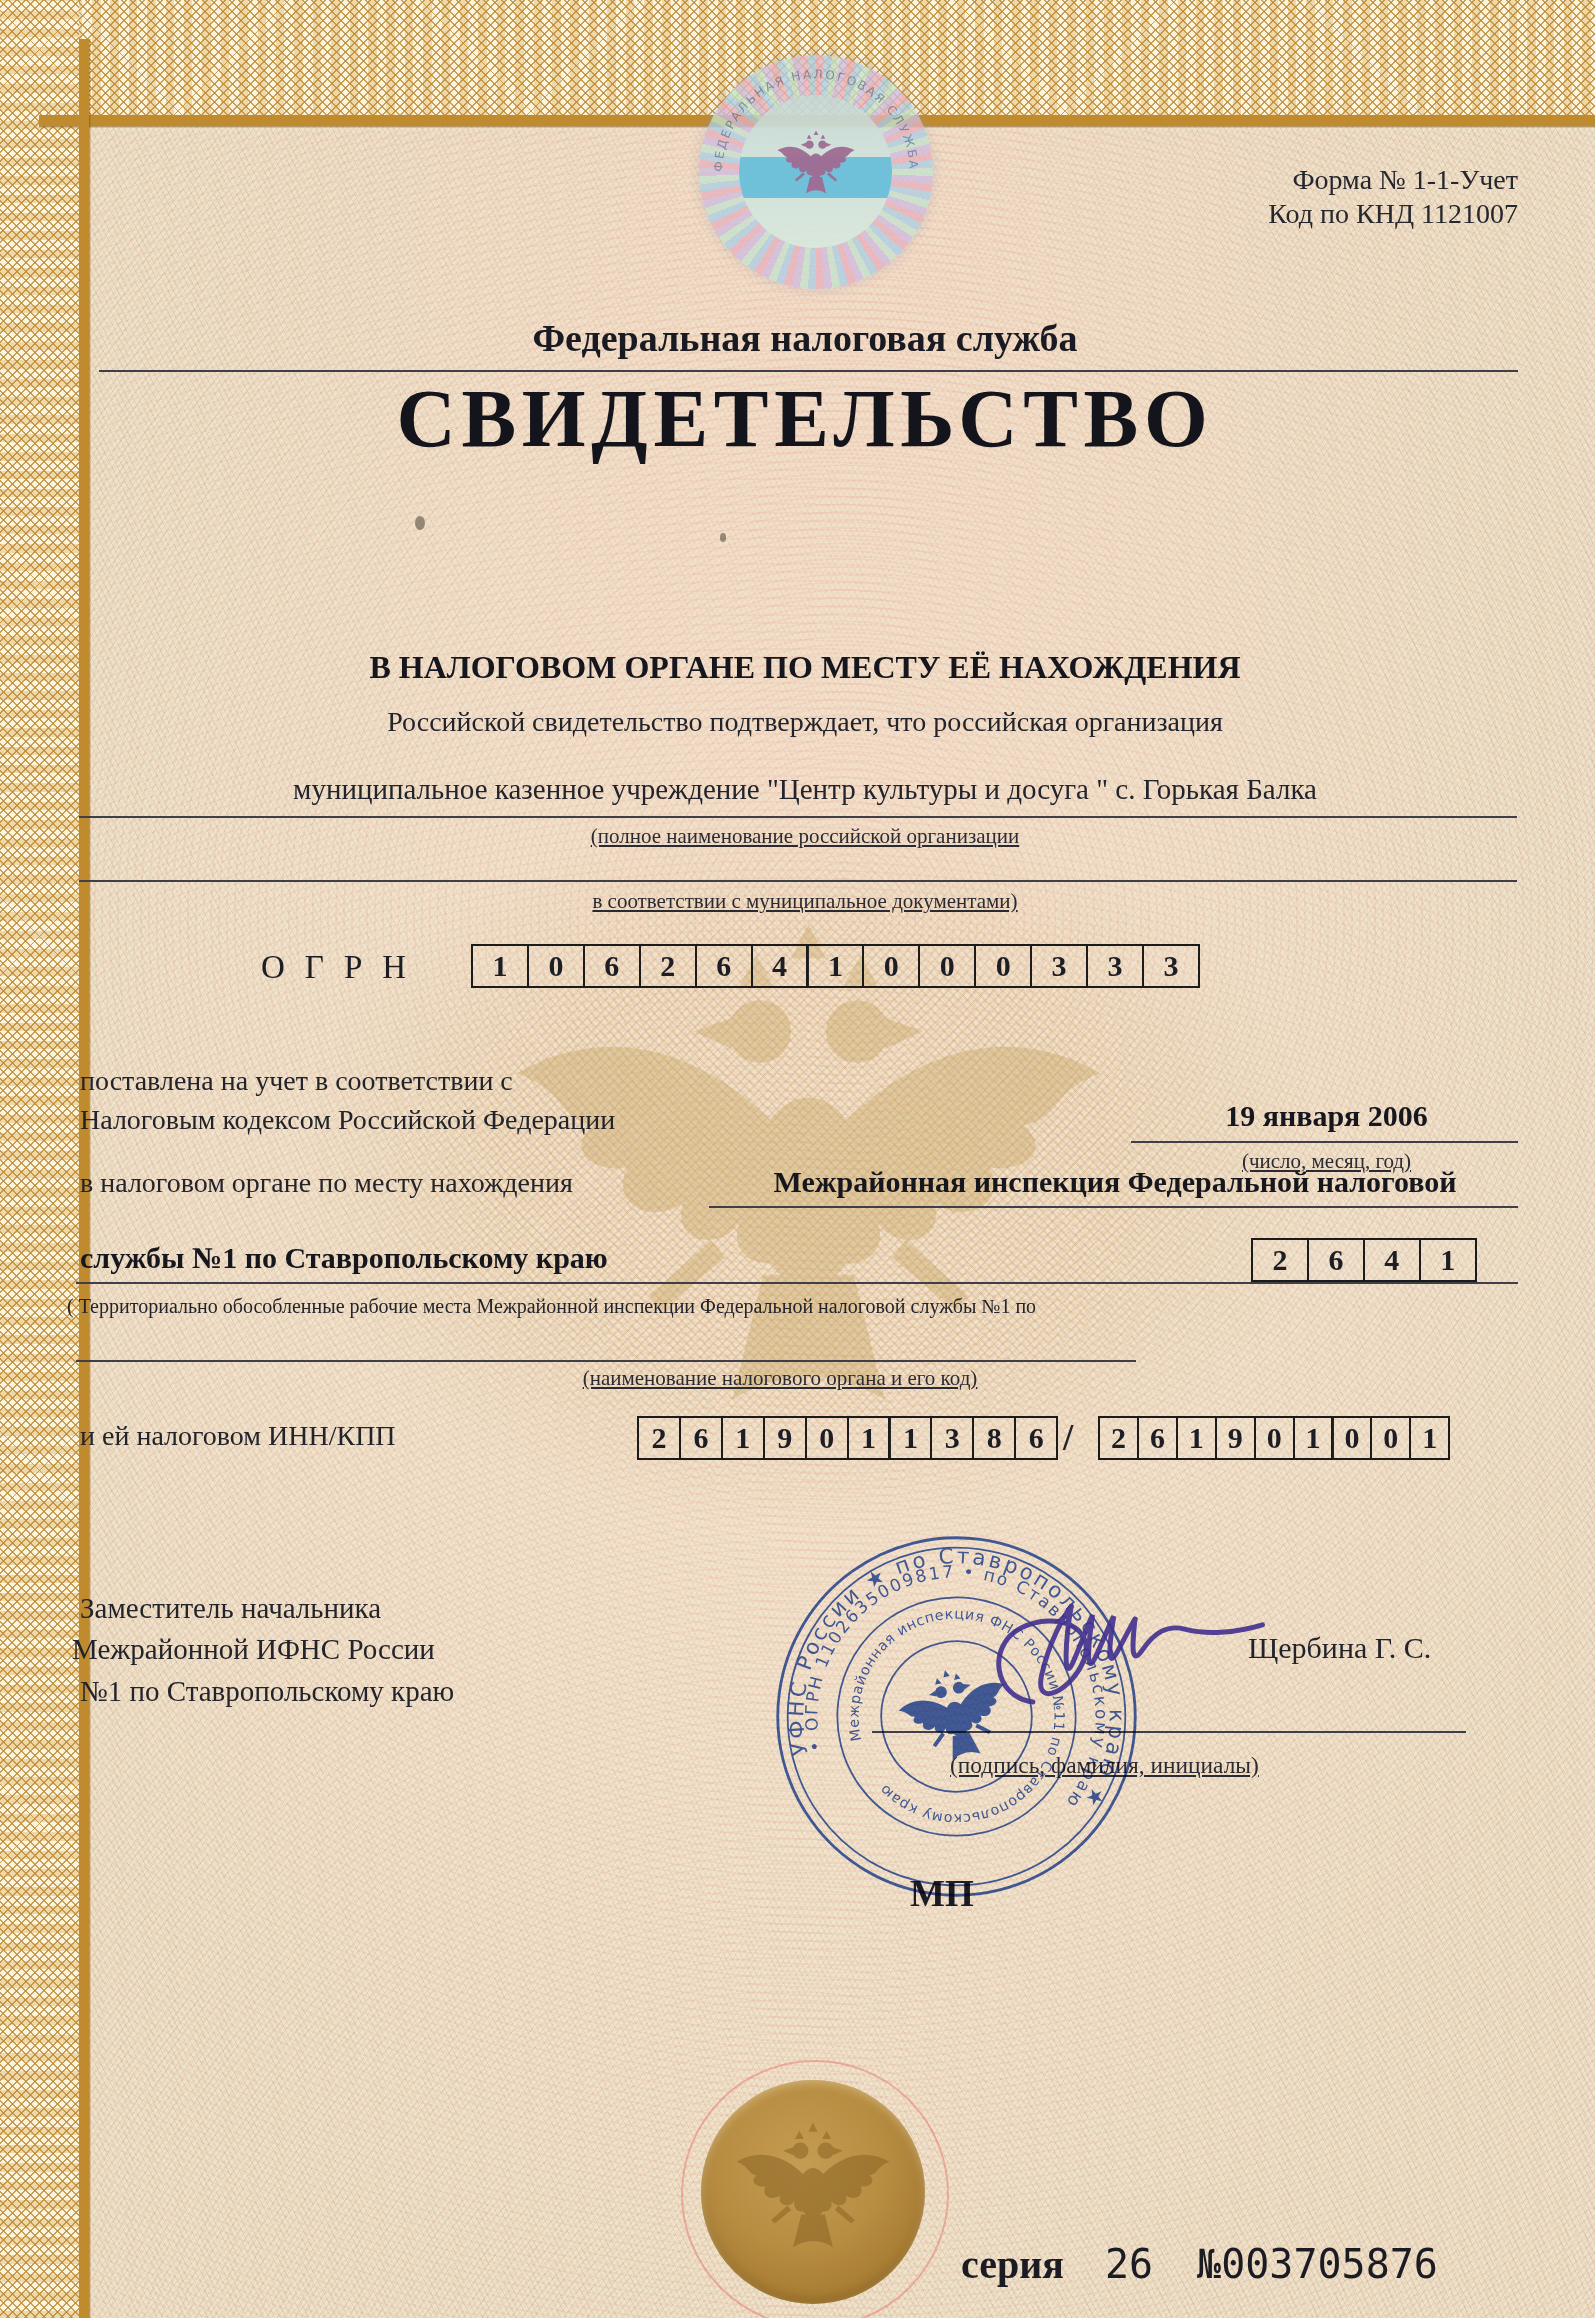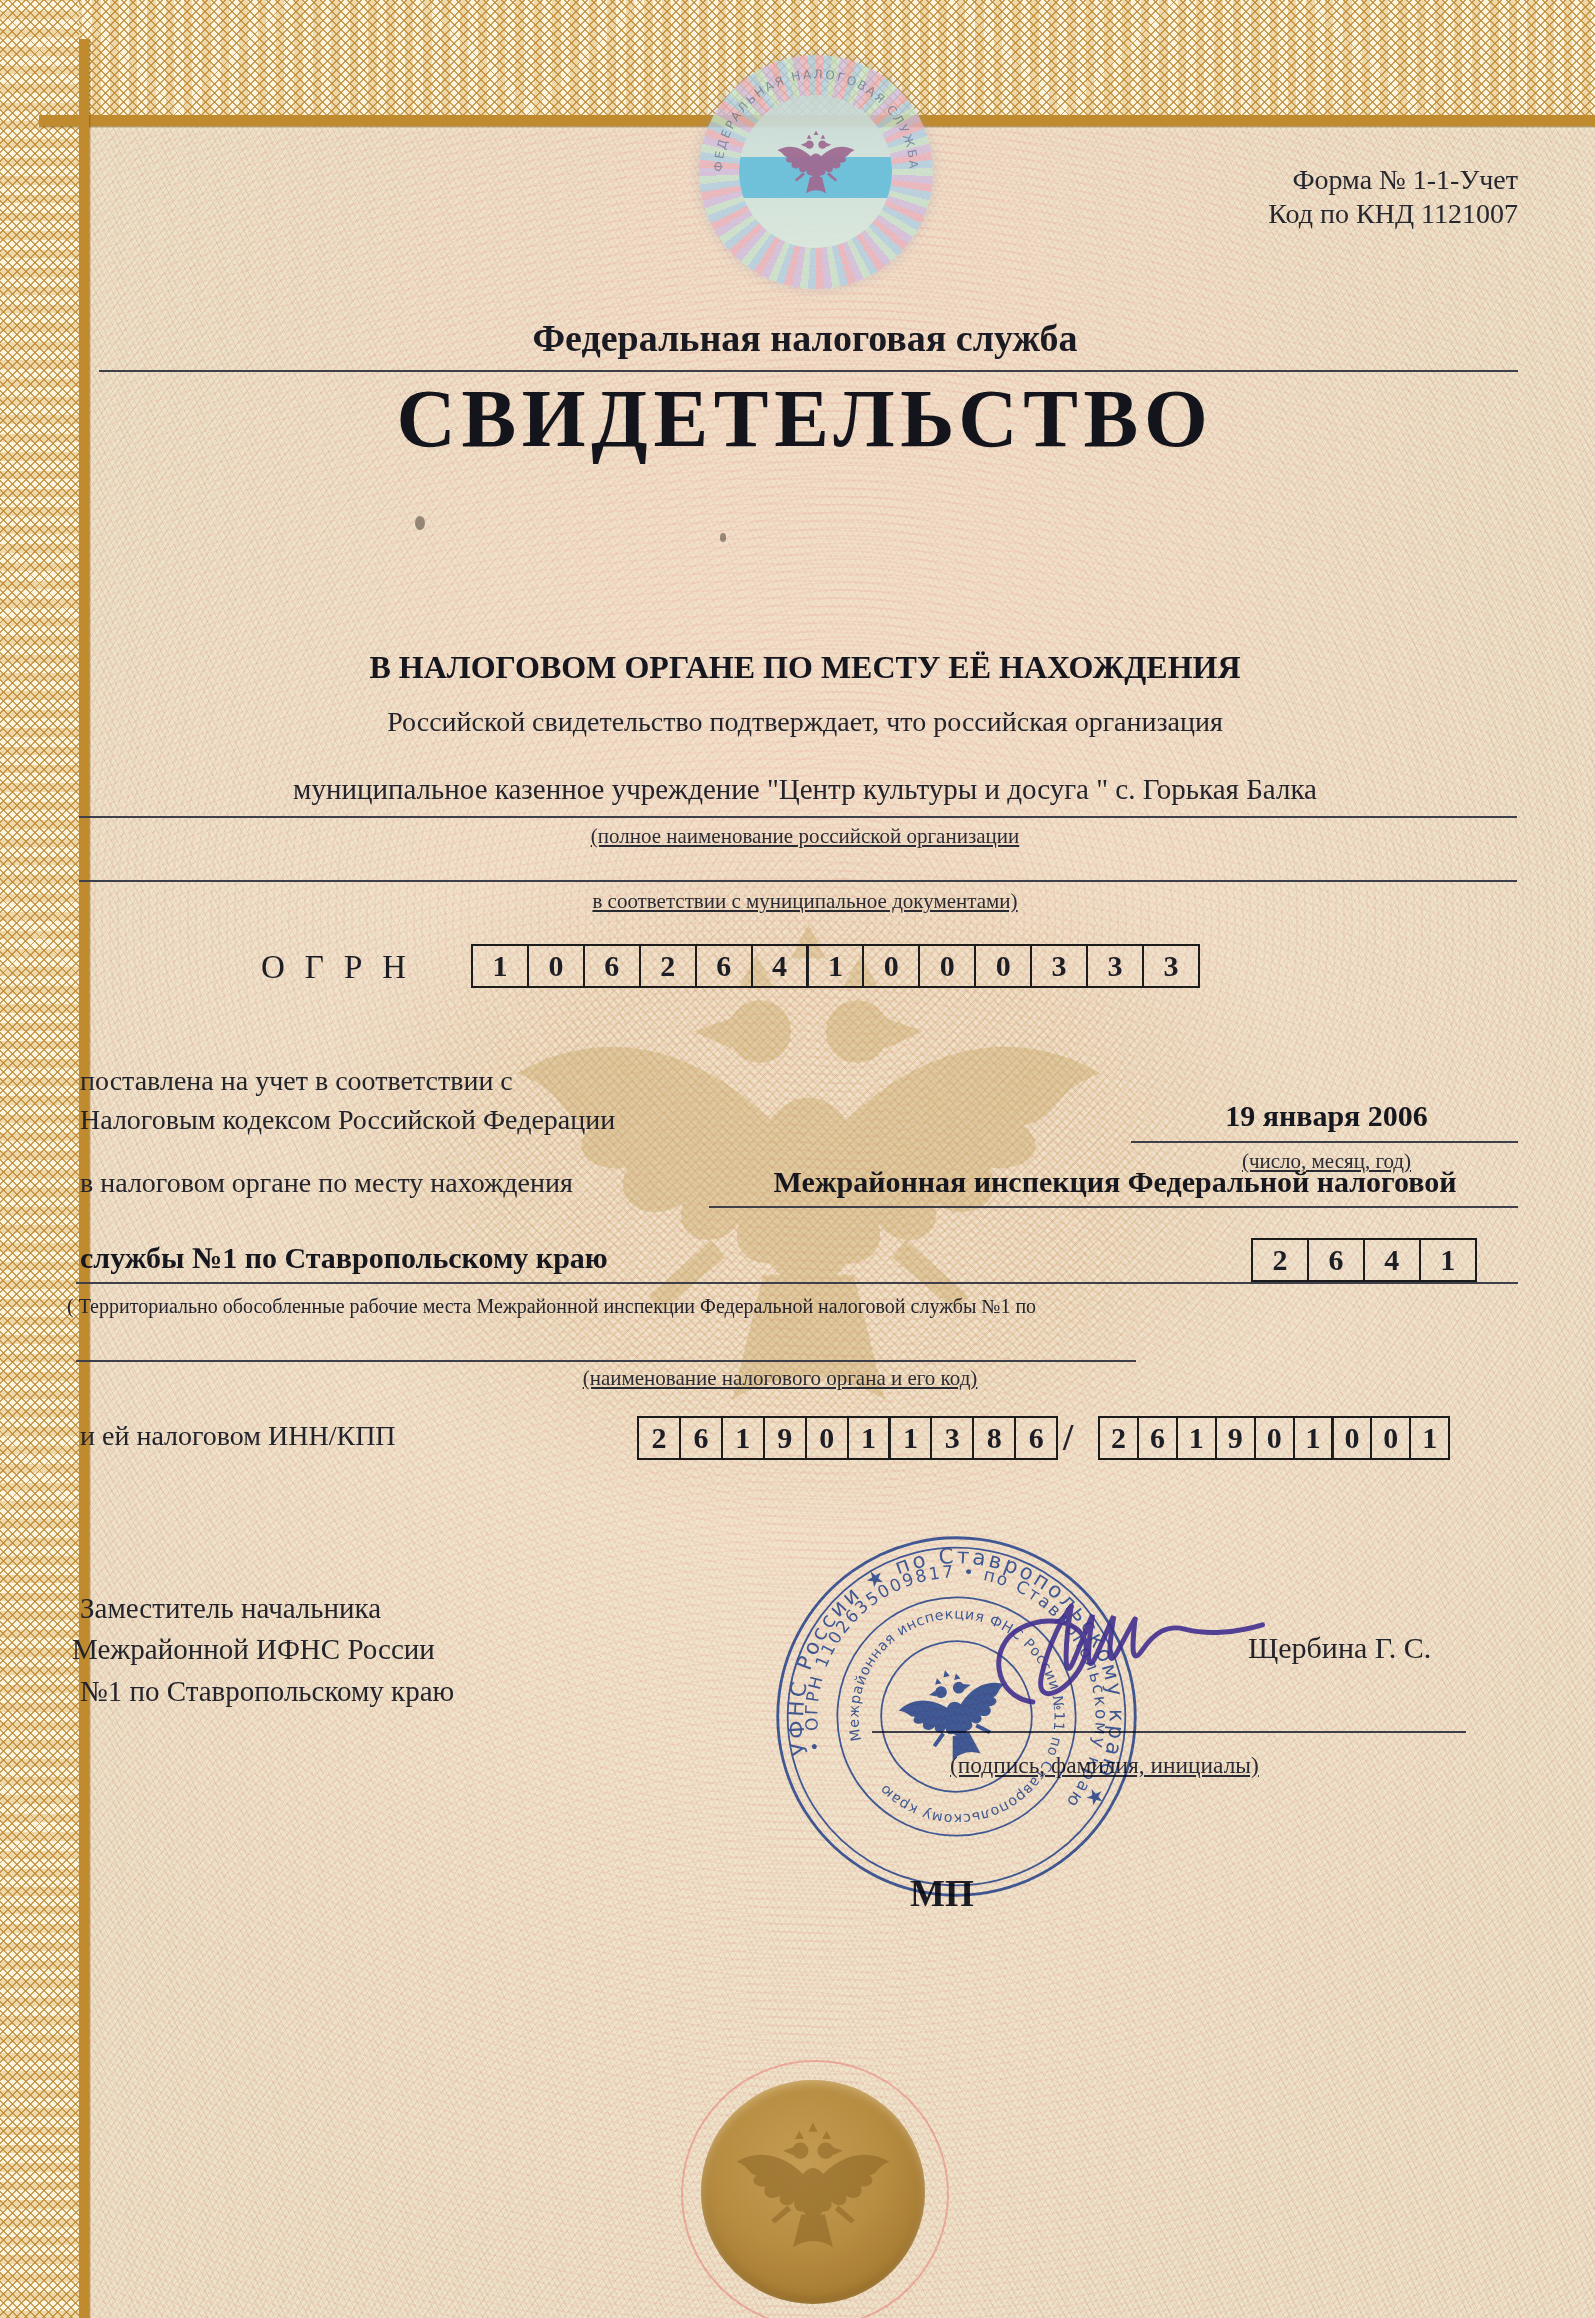--- a/index.html
+++ b/index.html
@@ -270,18 +270,23 @@
     </g>
   </svg>
 
   <div class="abs gold-ring"></div>
   <div class="abs gold-seal">
     <svg class="abs seal-eagle" viewBox="0 0 200 200">
         <use href="#eagle"></use>
       </svg>
   </div>
 
+  <div class="abs seria-row">
+    <span class="seria-label">серия</span>
+    <span class="seria-value">26</span>
+    <span class="seria-number">№003705876</span>
+  </div>
 
   <div class="abs smudge" style="left:415px;top:516px;width:10px;height:14px;"></div>
   <div class="abs smudge" style="left:720px;top:533px;width:6.4px;height:8.5px;"></div>
 
 </div>
 
 
 </body></html>

